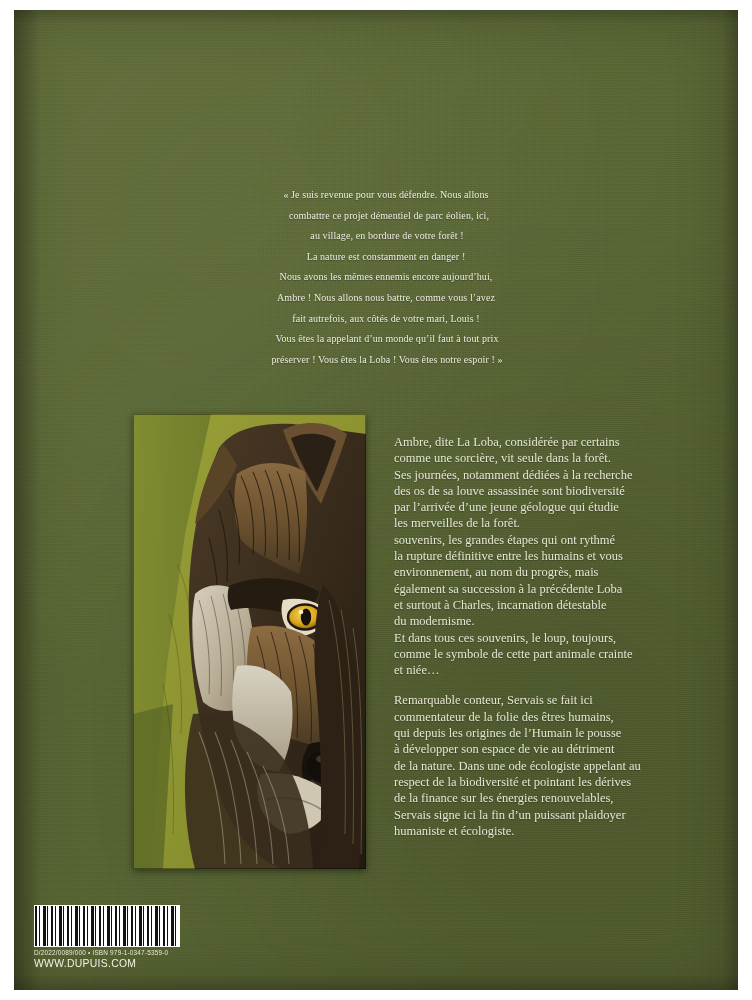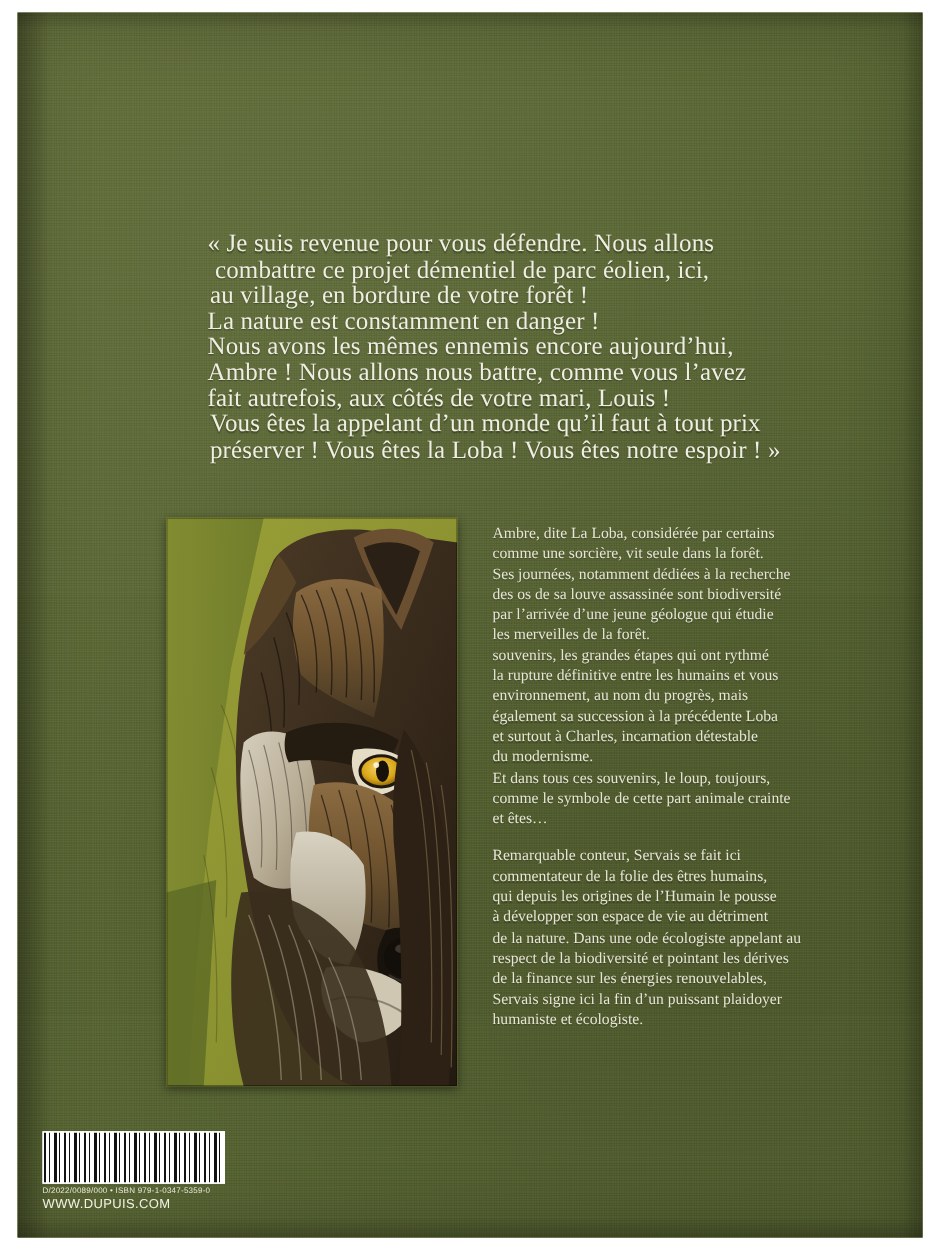--- a/index.html
+++ b/index.html
@@ -83,24 +83,25 @@
   }
 
   
   .quote {
     position: absolute;
     left: 152px;
     top: 175px;
     width: 440px;
     color: #efeee2;
     font-family: "Liberation Serif", serif;
-    font-size: 20px;
+    font-size: 10px;
     line-height: 20.6px;
     letter-spacing: 0.1px;
     text-shadow: 0 1px 1px rgba(0,0,0,0.35);
+    text-align: center;
   }
   .quote .qline {
     display: block;
     white-space: pre;
   }
   .quote .qline.indent-1 { padding-left: 6px; }
   .quote .qline.indent-2 { padding-left: 2px; }
 
   
   .artwork {
@@ -121,21 +122,21 @@
     left: 380px;
     top: 408px;
     width: 280px;
     color: #e7e6d6;
     font-family: "Liberation Serif", serif;
     font-size: 12.5px;
     line-height: 16.3px;
     text-shadow: 0 1px 1px rgba(0,0,0,0.3);
   }
   .blurb p {
-    margin: 0 0 0 0;
+    margin: 16px 0 0 0;
   }
   .blurb p + p { margin-top: 0px; }
   .blurb p.gap { margin-top: 14px; }
   .blurb .bline { display: block; white-space: pre; }
 
   
   .barcode-block {
     position: absolute;
     left: 20px;
     bottom: 21px;
@@ -334,21 +335,21 @@
         <span class="bline">par l’arrivée d’une jeune géologue qui étudie</span>
         <span class="bline">les merveilles de la forêt.</span>
         <span class="bline">souvenirs, les grandes étapes qui ont rythmé</span>
         <span class="bline">la rupture définitive entre les humains et vous</span>
         <span class="bline">environnement, au nom du progrès, mais</span>
         <span class="bline">également sa succession à la précédente Loba</span>
         <span class="bline">et surtout à Charles, incarnation détestable</span>
         <span class="bline">du modernisme.</span>
         <span class="bline">Et dans tous ces souvenirs, le loup, toujours,</span>
         <span class="bline">comme le symbole de cette part animale crainte</span>
-        <span class="bline">et êtes…</span>
+        <span class="bline">et niée…</span>
       </p>
       <p class="gap">
         <span class="bline">Remarquable conteur, Servais se fait ici</span>
         <span class="bline">commentateur de la folie des êtres humains,</span>
         <span class="bline">qui depuis les origines de l’Humain le pousse</span>
         <span class="bline">à développer son espace de vie au détriment</span>
         <span class="bline">de la nature. Dans une ode écologiste appelant au</span>
         <span class="bline">respect de la biodiversité et pointant les dérives</span>
         <span class="bline">de la finance sur les énergies renouvelables,</span>
         <span class="bline">Servais signe ici la fin d’un puissant plaidoyer</span>

